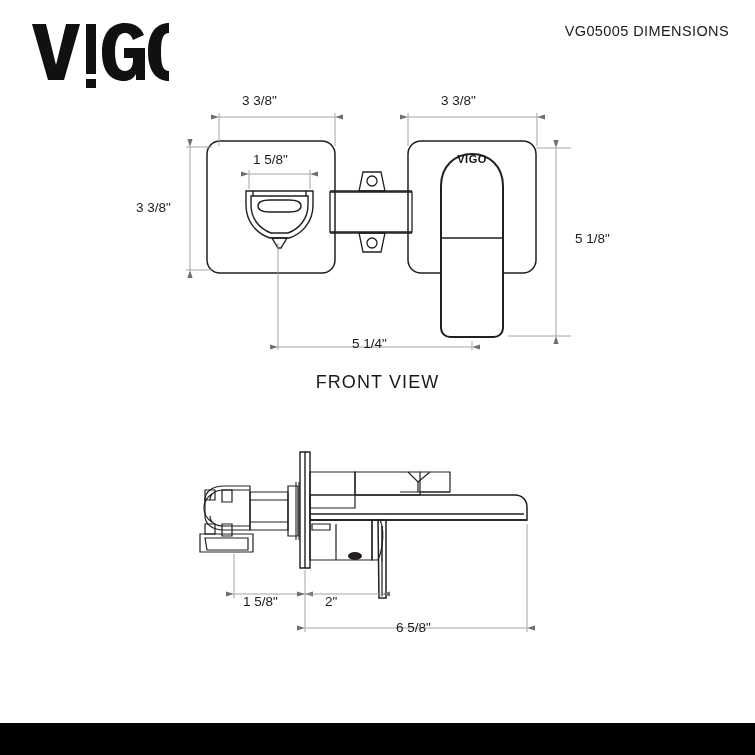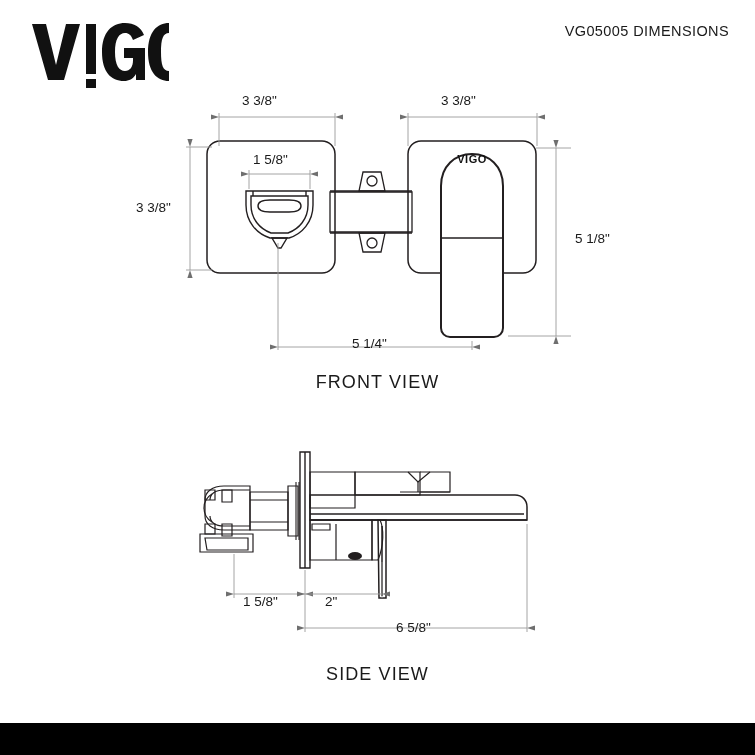--- a/index.html
+++ b/index.html
@@ -283,16 +283,15 @@
       <line x1="305" y1="178" x2="305" y2="212"></line>
       <line x1="527" y1="104" x2="527" y2="212"></line>
       <line x1="305" y1="208" x2="527" y2="208" marker-start="url(#arrL2)" marker-end="url(#arrR2)"></line>
     </g>
   </svg>
 
   <div class="dim-text" style="left:243px; top:594px;">1 5/8"</div>
   <div class="dim-text" style="left:325px; top:594px;">2"</div>
   <div class="dim-text" style="left:396px; top:620px;">6 5/8"</div>
 
-  <div class="view-label" id="side-view-label">SIDE VIEW</div>
 
   <div id="bottom-border"></div>
 </div>
 
 </body></html>

